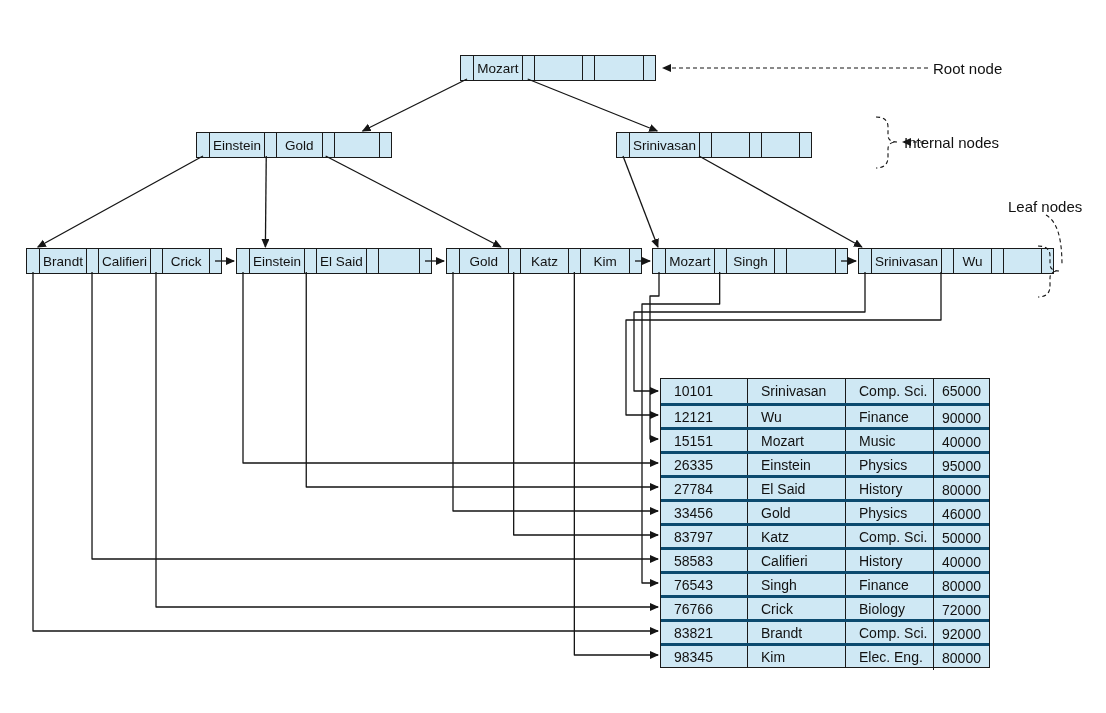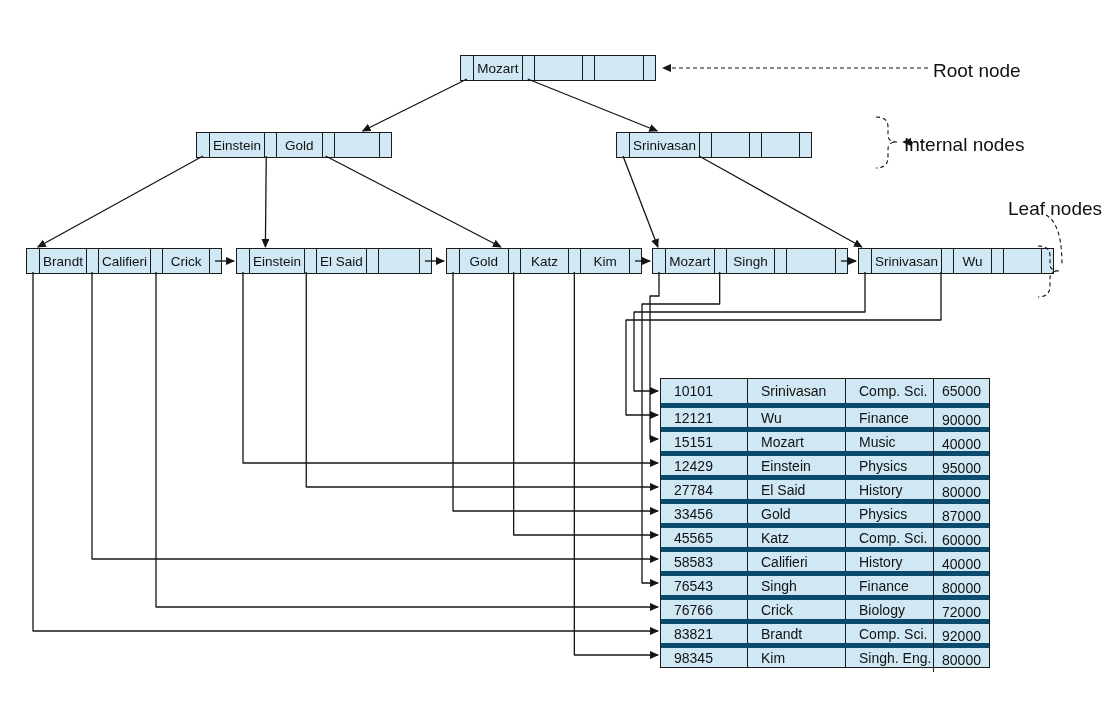--- a/index.html
+++ b/index.html
@@ -11,26 +11,26 @@
   .dash{fill:none;stroke:#151515;stroke-width:1.1;stroke-dasharray:4 3}
   .bnode{position:absolute;display:flex;width:196px;height:26px;background:#cfe8f4;
          border:1.2px solid #1a1a1a;z-index:5}
   .bnode .ptr{flex:0 0 12px}
   .bnode .key{flex:1 1 30px;display:flex;align-items:center;justify-content:center;
               font-size:13.5px;white-space:nowrap;padding:0 3px}
   .bnode span + span{border-left:1px solid #1a1a1a}
   .itable{position:absolute;left:660px;top:378px;width:330px;border:1.2px solid #1a1a1a;
           background:#cfe8f4;z-index:5}
   .trow{display:flex;height:24px}
-  .trow + .trow{border-top:5px solid #0c4a6e}
+  .trow + .trow{border-top:3px solid #0c4a6e}
   .tcell{display:flex;align-items:center;padding:0 13px;font-size:14px;overflow:hidden;white-space:nowrap}
   .tcell + .tcell{border-left:1px solid #1a1a1a}
   .c0{flex:0 0 86px}.c1{flex:0 0 98px}.c2{flex:0 0 88px}
   .c3{flex:1 1 auto;justify-content:center;padding:12px 4px}
-  .annot{position:absolute;font-size:19px;z-index:6;white-space:nowrap}
+  .annot{position:absolute;font-size:15px;z-index:6;white-space:nowrap}
 </style>
 </head>
 <body>
 
 <div id="canvas">
 
   <svg id="arrows" width="1106" height="713" viewBox="0 0 1106 713">
     <defs>
       <marker id="ah" markerUnits="userSpaceOnUse" markerWidth="10" markerHeight="9" refX="8" refY="4" orient="auto">
         <path d="M0,0 L9,4 L0,8 Z" fill="#151515"></path>
@@ -158,42 +158,42 @@
         <div class="tcell c2">Finance</div>
         <div class="tcell c3">90000</div>
       </div>
       <div class="trow">
         <div class="tcell c0">15151</div>
         <div class="tcell c1">Mozart</div>
         <div class="tcell c2">Music</div>
         <div class="tcell c3">40000</div>
       </div>
       <div class="trow">
-        <div class="tcell c0">12429</div>
+        <div class="tcell c0">26335</div>
         <div class="tcell c1">Einstein</div>
         <div class="tcell c2">Physics</div>
         <div class="tcell c3">95000</div>
       </div>
       <div class="trow">
         <div class="tcell c0">27784</div>
         <div class="tcell c1">El Said</div>
         <div class="tcell c2">History</div>
         <div class="tcell c3">80000</div>
       </div>
       <div class="trow">
         <div class="tcell c0">33456</div>
         <div class="tcell c1">Gold</div>
         <div class="tcell c2">Physics</div>
-        <div class="tcell c3">87000</div>
-      </div>
-      <div class="trow">
-        <div class="tcell c0">45565</div>
+        <div class="tcell c3">46000</div>
+      </div>
+      <div class="trow">
+        <div class="tcell c0">83797</div>
         <div class="tcell c1">Katz</div>
         <div class="tcell c2">Comp. Sci.</div>
-        <div class="tcell c3">60000</div>
+        <div class="tcell c3">50000</div>
       </div>
       <div class="trow">
         <div class="tcell c0">58583</div>
         <div class="tcell c1">Califieri</div>
         <div class="tcell c2">History</div>
         <div class="tcell c3">40000</div>
       </div>
       <div class="trow">
         <div class="tcell c0">76543</div>
         <div class="tcell c1">Singh</div>
@@ -208,18 +208,18 @@
       </div>
       <div class="trow">
         <div class="tcell c0">83821</div>
         <div class="tcell c1">Brandt</div>
         <div class="tcell c2">Comp. Sci.</div>
         <div class="tcell c3">92000</div>
       </div>
       <div class="trow">
         <div class="tcell c0">98345</div>
         <div class="tcell c1">Kim</div>
-        <div class="tcell c2">Singh. Eng.</div>
+        <div class="tcell c2">Elec. Eng.</div>
         <div class="tcell c3">80000</div>
       </div>
     </div>
 
 </div>
 
 </body></html>

